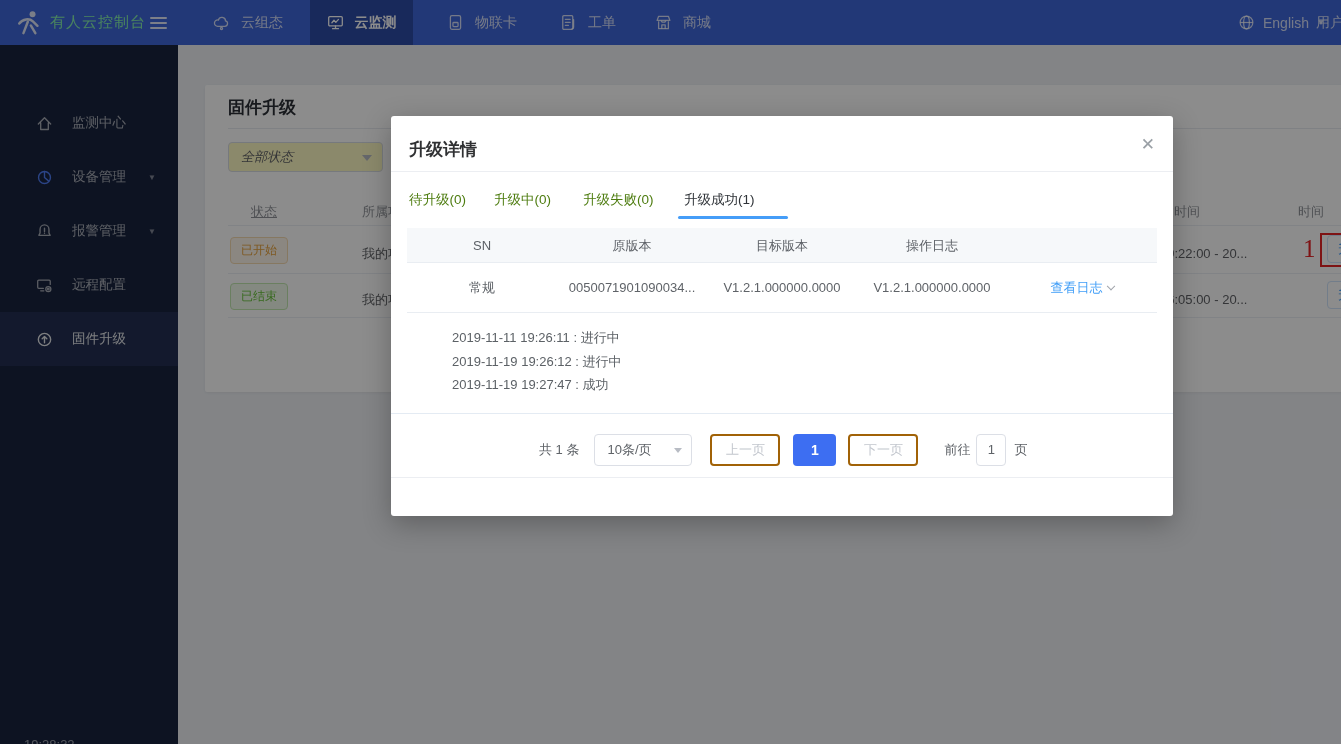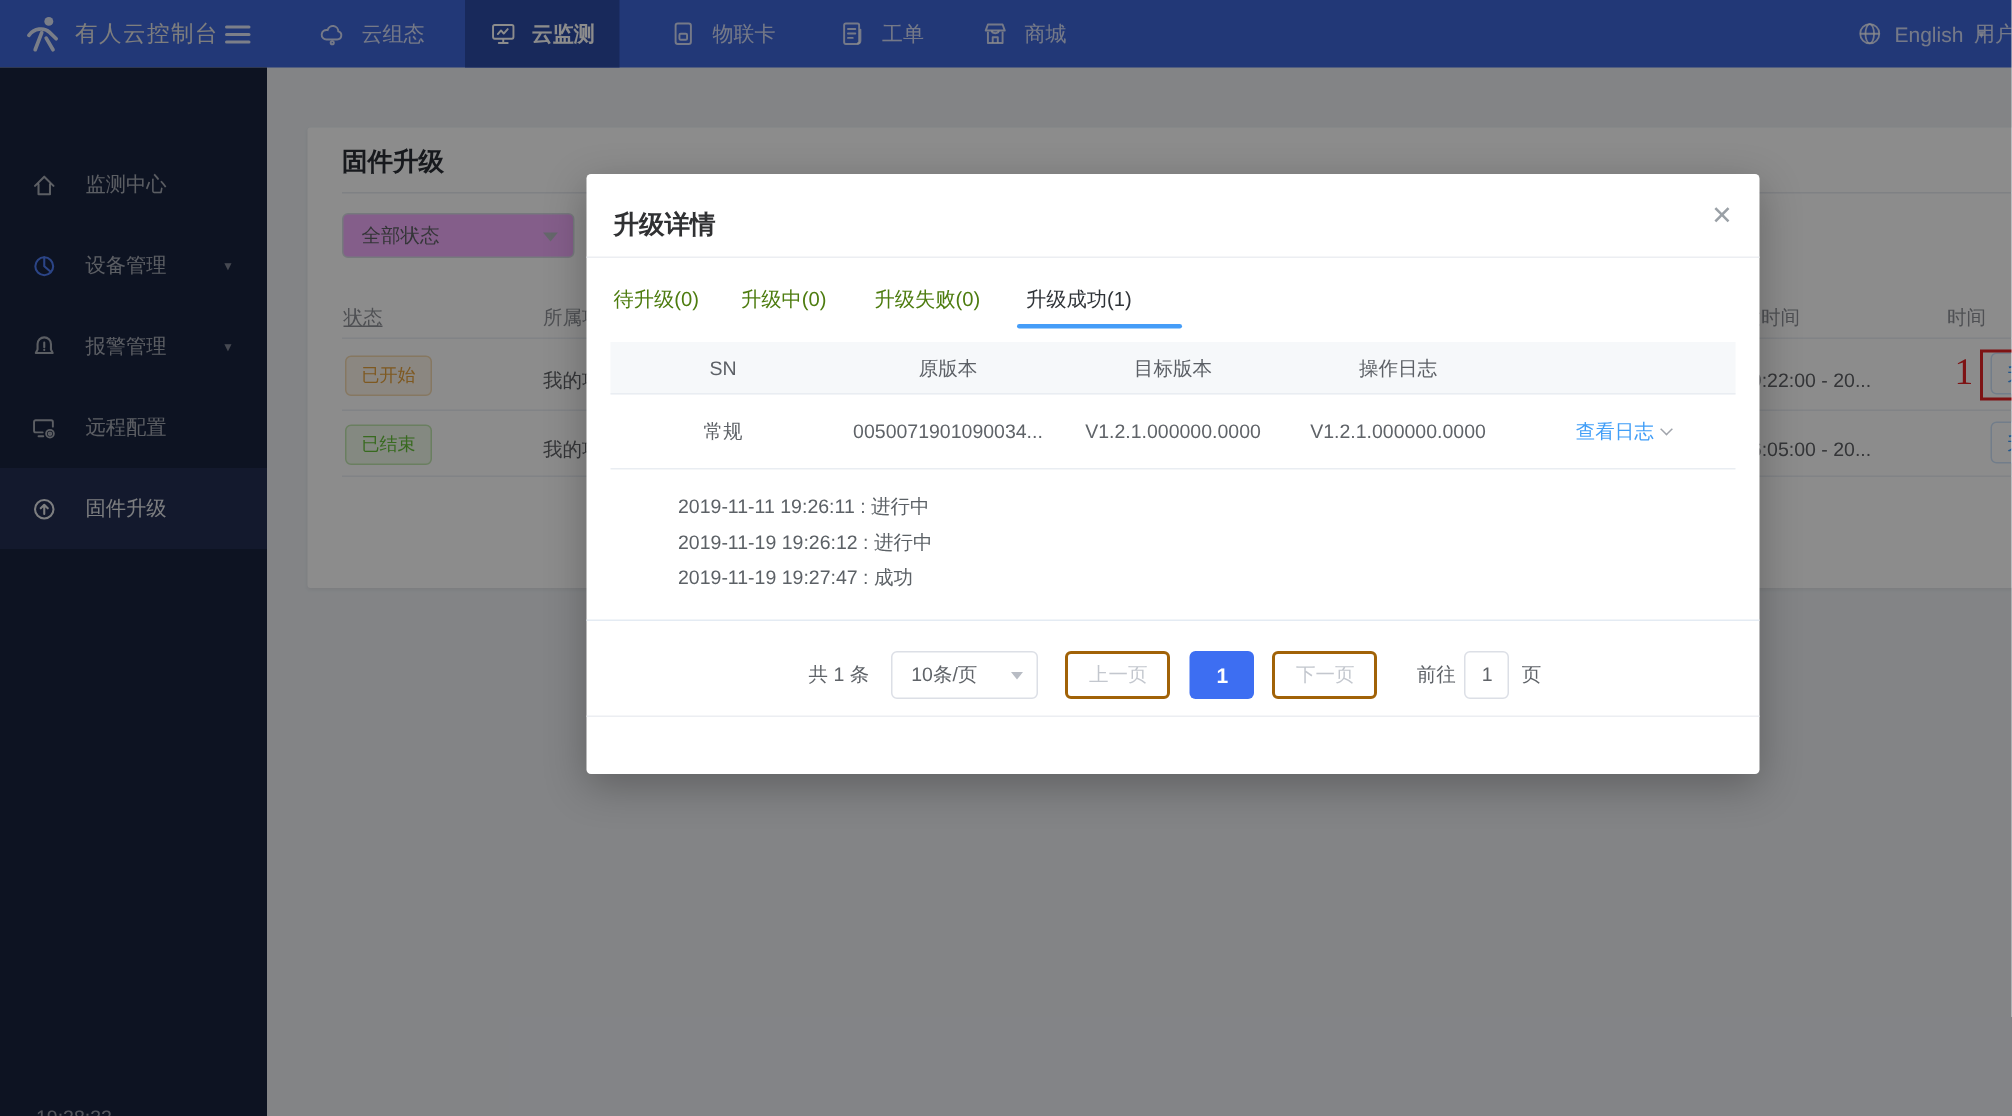--- a/index.html
+++ b/index.html
@@ -2,46 +2,46 @@
 <html><head>
 <meta charset="utf-8">
 <style>
   * { margin:0; padding:0; box-sizing:border-box; }
   html,body { width:1341px; height:744px; overflow:hidden; }
   body { position:relative; font-family:"Liberation Sans","DejaVu Sans",sans-serif; background:#eef1f5; }
 
   
   .navbar { position:absolute; top:0; left:0; width:1341px; height:45px; background:#3f66d9; z-index:1; color:rgba(255,255,255,.78); }
   .nav-group { position:absolute; top:0; height:45px; display:flex; align-items:center; gap:8px; font-size:14px; }
-  .brand-text { font-size:15px; color:#e5e5e5; letter-spacing:1px; }
+  .brand-text { font-size:15px; color:#86efac; letter-spacing:1px; }
   .hamburger { display:flex; flex-direction:column; gap:3px; cursor:pointer; }
   .hamburger i { display:block; width:17px; height:2px; background:rgba(255,255,255,.85); border-radius:1px; }
   .nav-item { cursor:pointer;gap:11px; }
   .nav-item.active-block { background:#2d4ba6; justify-content:center; color:#fff; font-weight:bold; }
   .nav-icon { display:inline-flex; width:17px; height:17px; }
   .nav-icon svg { width:100%; height:100%; }
   .caret-down { font-size:8px; color:rgba(255,255,255,.75); }
   .logo-icon { display:inline-flex; width:28px; height:28px; color:#dfe6f7; }
   .user-clip { overflow:hidden; white-space:nowrap; width:25px; }
 
   
   .sidebar { position:absolute; top:45px; left:0; width:178px; height:699px; background:#18233e; z-index:1; }
-  .side-item { position:absolute; left:0; width:178px; height:54px; display:flex; align-items:center; padding-left:21px; gap:19px; color:rgba(255,255,255,.62); font-size:13.5px; cursor:pointer; }
+  .side-item { position:absolute; left:0; width:178px; height:54px; display:flex; align-items:center; padding-left:36px; gap:19px; color:rgba(255,255,255,.62); font-size:13.5px; cursor:pointer; }
   .side-item.active { background:#232f52; color:rgba(255,255,255,.88); }
   .side-icon { display:inline-flex; width:17px; height:17px; }
   .side-icon svg { width:100%; height:100%; }
   .side-caret { position:absolute; right:22px; font-size:8px; color:rgba(255,255,255,.45); }
   .clock { position:absolute; left:24px; color:rgba(255,255,255,.55); font-size:13px; }
 
   
   .content { position:absolute; top:45px; left:178px; width:1163px; height:699px; background:#eef1f5; overflow:hidden; }
   .card { position:absolute; left:27px; top:40px; width:1200px; height:307px; background:#fff; border-radius:2px; box-shadow:0 1px 3px rgba(0,0,0,.06); }
   .card-title { position:absolute; left:23px; top:11px; font-size:17px; font-weight:bold; color:#2b2f36; }
   .card-divider { position:absolute; left:23px; top:43px; width:1117px; height:1px; background:#e8ebf0; }
-  .select-box { position:absolute; border:1px solid #d8dce3; border-radius:4px; background:#f0abfc; display:flex; align-items:center; color:#606266; font-size:13px; cursor:pointer; }
+  .select-box { position:absolute; border:1px solid #d8dce3; border-radius:4px; background:#fef9c3; display:flex; align-items:center; color:#606266; font-size:13px; cursor:pointer;font-style:italic; }
   .filter-select { left:23px; top:57px; width:155px; height:30px; padding-left:12px; }
   .tri { width:0; height:0; border-left:5px solid transparent; border-right:5px solid transparent; border-top:6px solid #b8bcc4; position:absolute; right:10px; top:12px; }
   .bg-th { position:absolute; font-size:13px; color:#909399; white-space:nowrap; }
   .bg-td { position:absolute; font-size:13px; color:#606266; white-space:nowrap; }
   .row-line { position:absolute; height:1px; background:#ebeef5; left:23px; width:1160px; }
   .badge { position:absolute; font-size:12px; border-radius:4px; padding:4px 10px; white-space:nowrap; }
   .badge.warning { color:#e6a23c; background:#fdf6ec; border:1px solid #f5dab1; }
   .badge.success { color:#67c23a; background:#f0f9eb; border:1px solid #c2e7b0; }
   .mini-btn { position:absolute; width:72px; height:28px; background:#fff; border:1px solid #cfe4fb; border-radius:4px; color:#409eff; font-size:13px; display:flex; align-items:center; padding-left:10px; white-space:nowrap; cursor:pointer; }
 
@@ -230,21 +230,21 @@
 
 <div class="content">
   <div class="card">
     <div class="card-title">固件升级</div>
     <div class="card-divider"></div>
     <div class="select-box filter-select">
       <span>全部状态</span>
       <span class="tri"></span>
     </div>
 
-    <div class="bg-th" style="left:24px; top:118px;text-decoration:underline;">状态</div>
+    <div class="bg-th" style="left:46px; top:118px;text-decoration:underline;">状态</div>
     <div class="bg-th" style="left:157px; top:118px;">所属项目</div>
     <div class="bg-th" style="left:943px; top:118px;">创建时间</div>
     <div class="bg-th" style="left:1093px; top:118px;">时间</div>
     <div class="row-line" style="top:140px;"></div>
 
     <div class="badge warning" style="left:25px; top:152px;">已开始</div>
     <div class="bg-td" style="left:157px; top:160px;">我的项目</div>
     <div class="bg-td" style="left:955px; top:161px;">19:22:00 - 20...</div>
     <div class="mini-btn" style="left:1122px; top:150px;">升级详情</div>
     <div class="row-line" style="top:188px;"></div>

